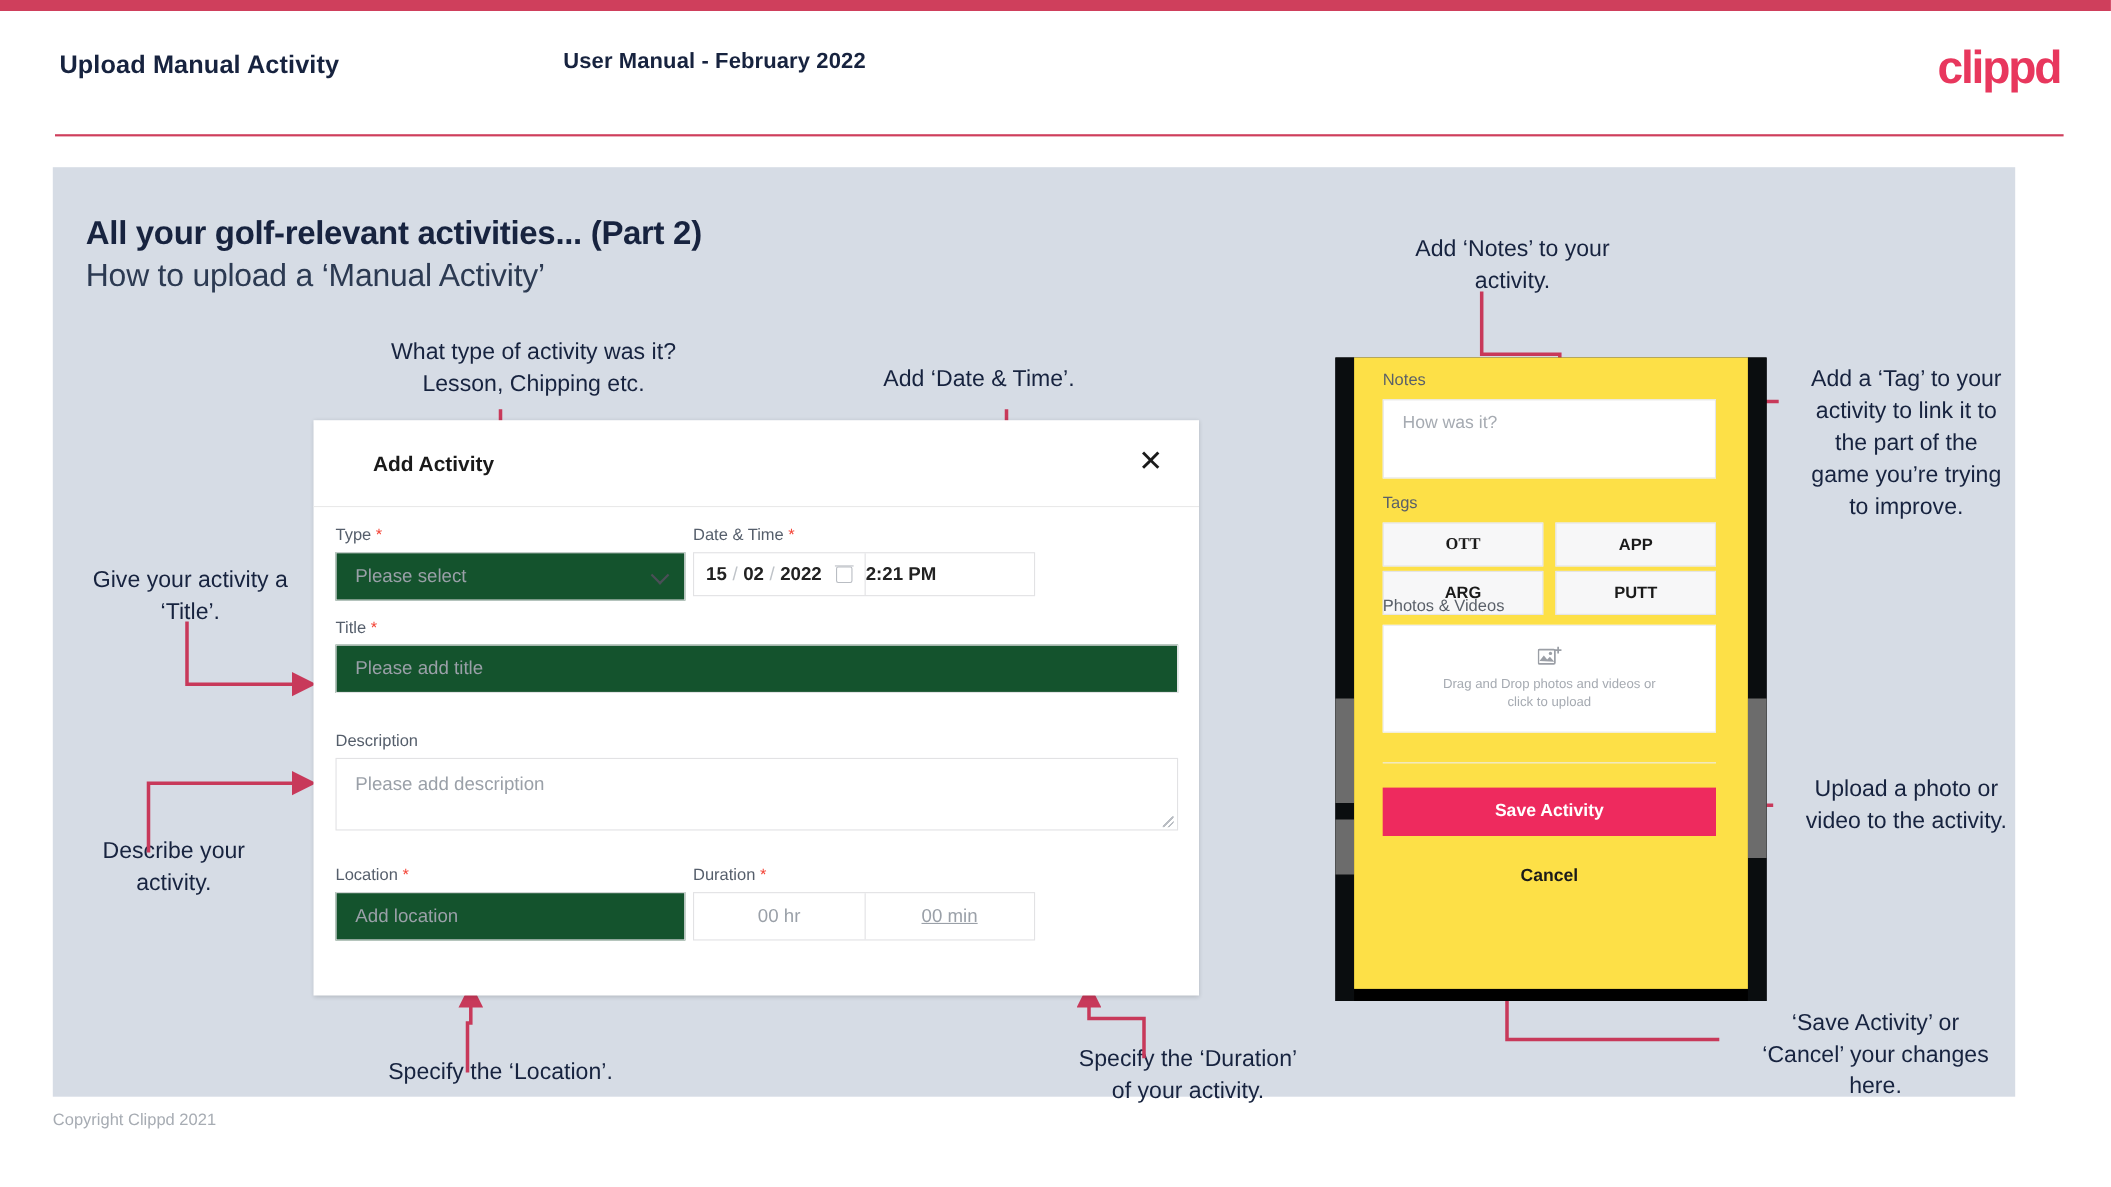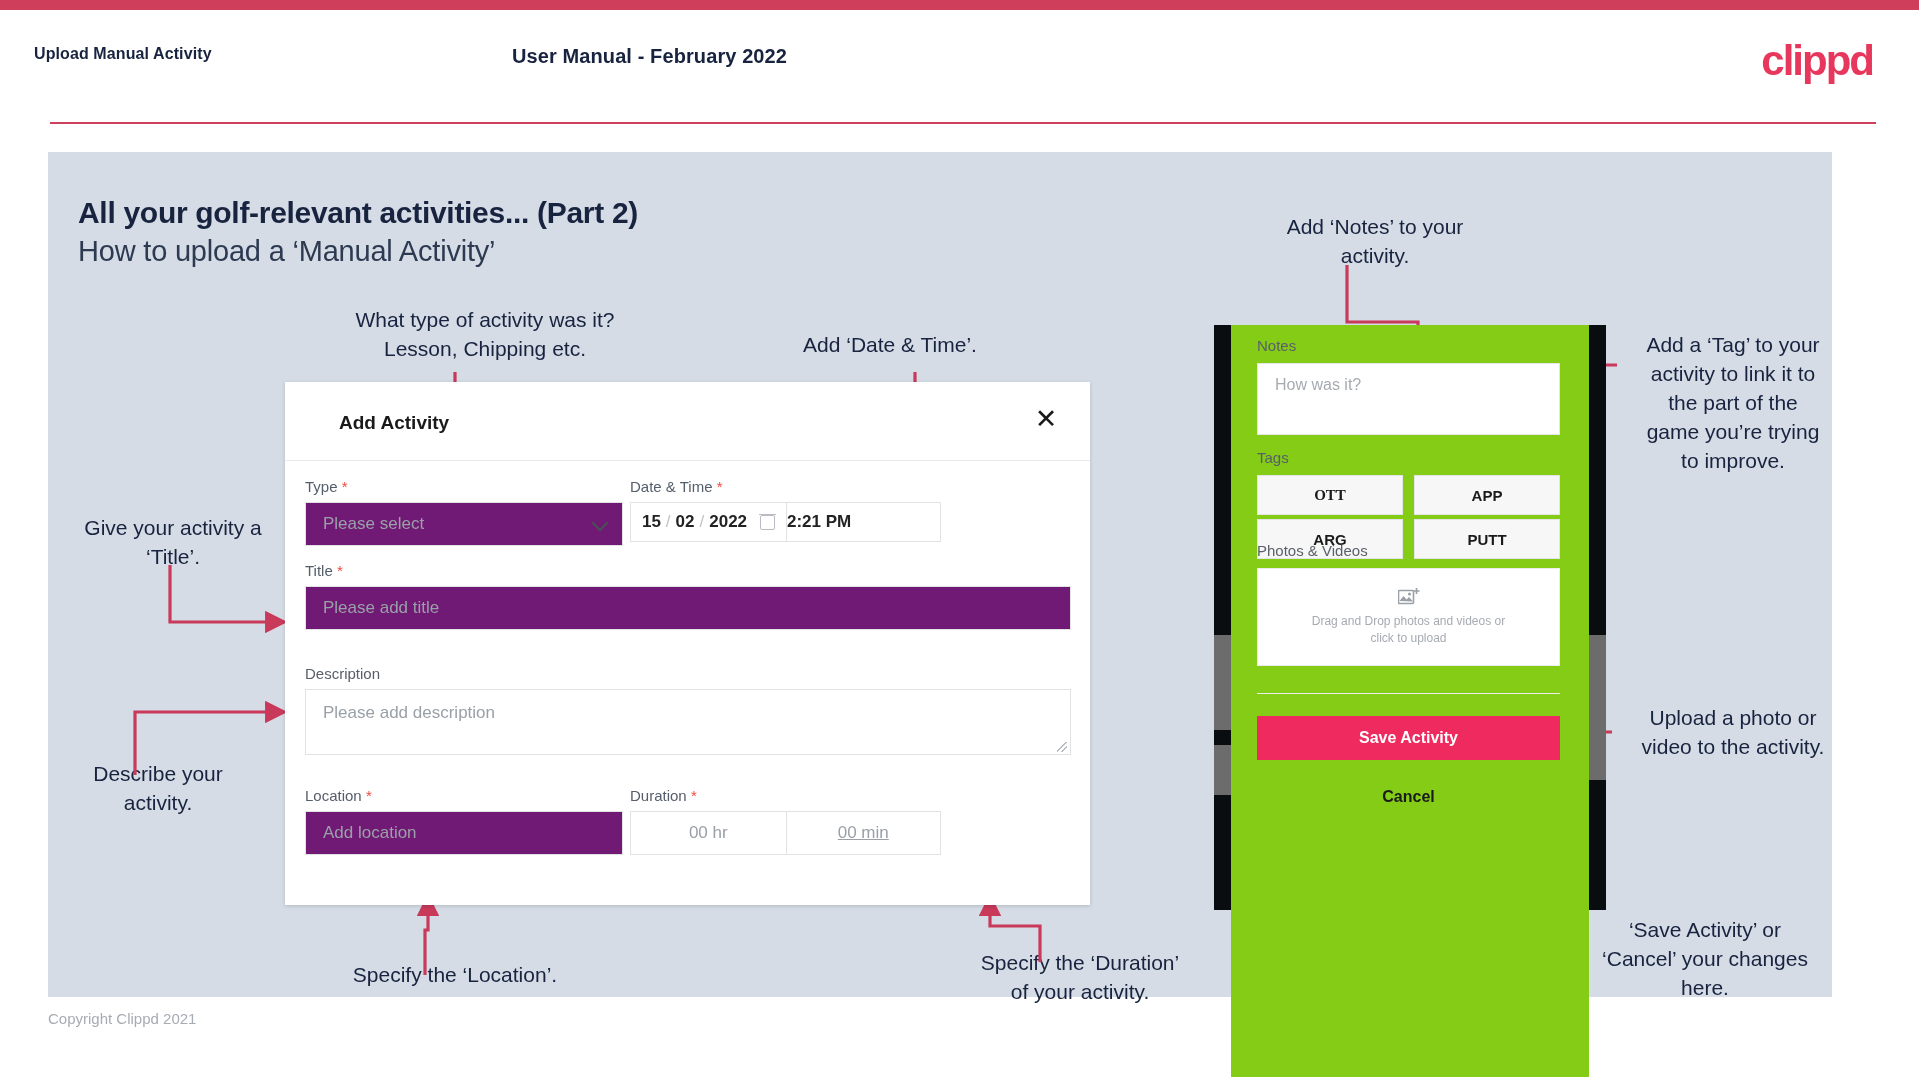--- a/index.html
+++ b/index.html
@@ -12,22 +12,22 @@
   #root { position: relative; width: 1919px; height: 1079px; }
 
   
   .top-bar {
     position: absolute; left: 0; top: 0; width: 1919px; height: 10px;
     background: #cf3f5c;
   }
 
   
   .hdr-title {
-    position: absolute; left: 34px; top: 45px;
-    font-size: 16px; font-weight: 600; color: #17233f; letter-spacing: .1px;
+    position: absolute; left: 54px; top: 45px;
+    font-size: 23px; font-weight: 600; color: #17233f; letter-spacing: .1px;
   }
   .hdr-sub {
     position: absolute; left: 512px; top: 45px;
     font-size: 20px; font-weight: 600; color: #17233f; letter-spacing: .1px;
   }
   .logo {
     position: absolute; right: 46px; top: 40px;
     font-size: 42px; font-weight: 800; color: #e8375d;
     letter-spacing: -2.0px; line-height: 42px;
   }
@@ -84,21 +84,21 @@
   }
 
   .fld-label {
     position: absolute;
     font-size: 15px; color: #555e6b; font-weight: 400;
   }
   .req { color: #f4483b; font-size: 15px; }
 
   .inp {
     position: absolute;
-    border: 1px solid #e2e2e4; background: #701a75;
+    border: 1px solid #e2e2e4; background: #14532d;
     display: flex; align-items: center;
     font-size: 17px; color: #9aa0a8; font-weight: 400;
   }
   .inp .ph { padding-left: 17px; }
 
   .caret {
     position: absolute; right: 16px; top: 50%;
     width: 12px; height: 12px; margin-top: -7px;
     border-right: 2px solid #4a4f57; border-bottom: 2px solid #4a4f57;
     transform: rotate(45deg);
@@ -156,22 +156,22 @@
   }
   .phone-edge-l, .phone-edge-r {
     position: absolute; top: 0; width: 17px; height: 585px; background: #0a0d0f;
   }
   .phone-edge-l { left: 0; }
   .phone-edge-r { right: 0; }
   .edge-btn {
     position: absolute; width: 17px; background: #6c6c6c;
   }
   .screen {
-    position: absolute; left: 17px; top: 0; width: 358px; height: 752px;
-    background: #84cc16; overflow: hidden;
+    position: absolute; left: 17px; top: 0; width: 358px; height: 574px;
+    background: #fde047; overflow: hidden;
   }
 
   .m-label {
     position: absolute; font-size: 15px; color: #5a6069;
   }
   .m-notes {
     position: absolute; left: 26px; top: 38px; width: 303px; height: 72px;
     border: 1px solid #e5e5e7; background: #fff;
     font-size: 16px; color: #a6abb2; padding: 12px 0 0 17px;
   }

